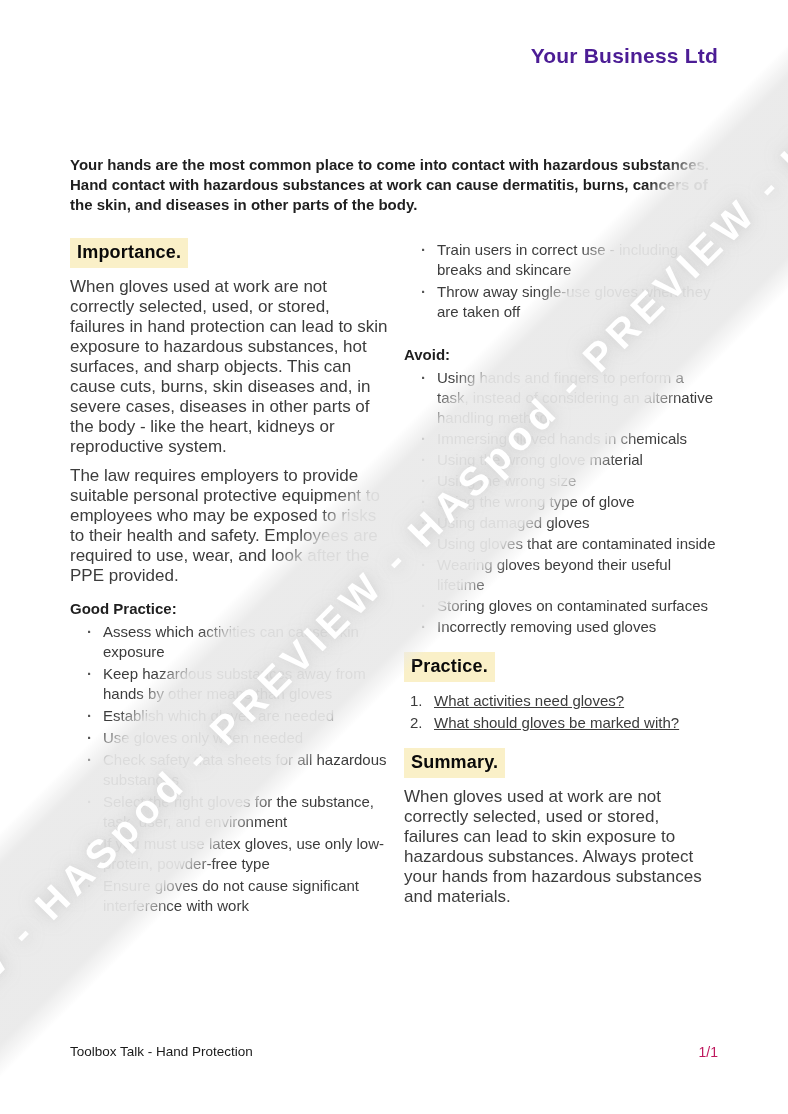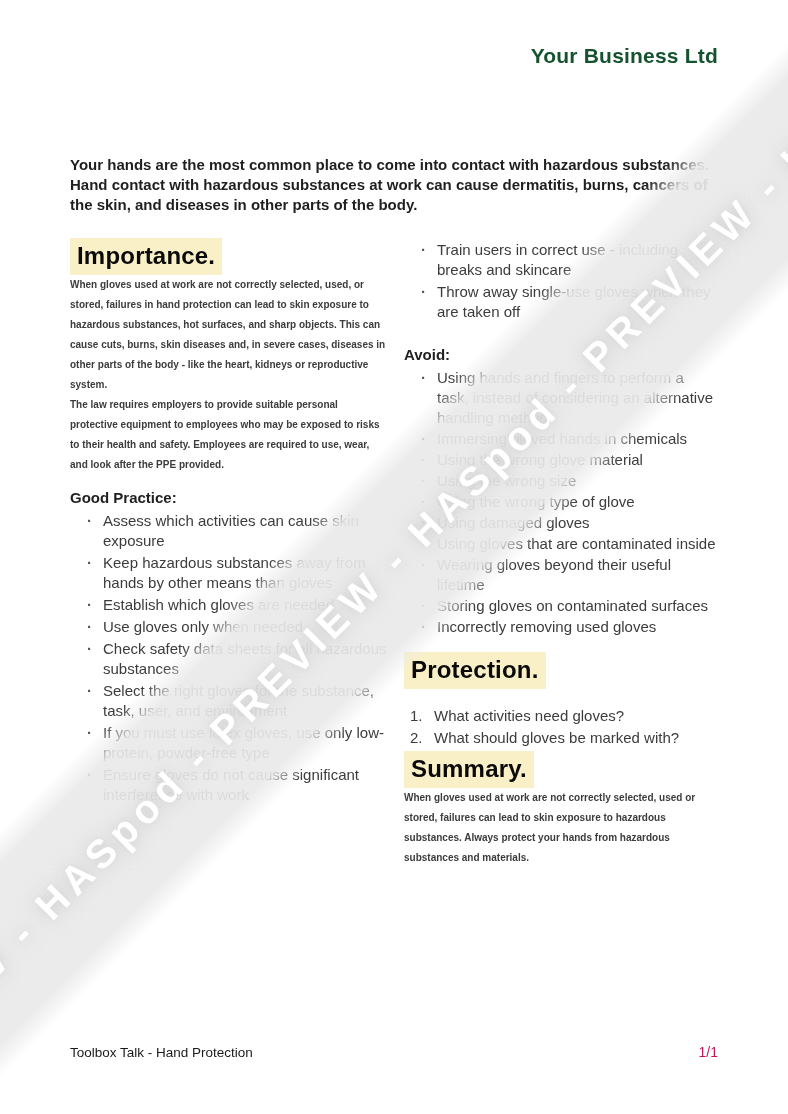--- a/index.html
+++ b/index.html
@@ -15,47 +15,48 @@
     position:relative;
     width:788px;height:1114px;
     background:#ffffff;
     overflow:hidden;
     font-family:"Liberation Sans", sans-serif;
     color:var(--body-text);
   }
   .company{
     position:absolute;top:44px;right:70px;
     font-size:21px;font-weight:800;letter-spacing:.2px;
-    color:#14532d;
+    color:#4c1d95;
   }
   .doc-title{
     position:absolute;top:101px;left:70px;
     font-size:37px;font-weight:800;letter-spacing:-.5px;
     color:var(--heading-text);
   }
   .intro{
     position:absolute;top:155px;left:70px;width:640px;
     font-size:15px;font-weight:700;line-height:20px;color:#1f1f1f;
   }
   .columns{
     position:absolute;top:238px;left:70px;width:648px;
     display:flex;gap:16px;
   }
   .col-left{width:318px;flex:0 0 318px;}
   .col-right{width:314px;flex:0 0 314px;}
   .hl{
     display:inline-block;
     background:var(--highlight);
     color:var(--heading-text);
-    font-size:24px;font-weight:800;letter-spacing:.2px;
+    font-size:18px;font-weight:800;letter-spacing:.2px;
     padding:4px 7px 5px 7px;
   }
   .mt{margin-top:12px;}
   .body-p{
-    font-size:10px;line-height:20px;color:var(--body-text);font-weight:bold;
+    margin-top:9px;
+    font-size:17px;line-height:20px;color:var(--body-text);
   }
   .bold-label{
     margin-top:14px;
     font-size:15px;font-weight:700;color:#1f1f1f;line-height:18px;
   }
   ul.dots{
     margin-top:4px;
     list-style:none;
     padding-left:33px;
   }
@@ -64,38 +65,39 @@
     font-size:15px;line-height:20px;color:var(--body-text);
     margin-bottom:2px;
   }
   ul.dots li::before{
     content:"\00B7";
     position:absolute;left:-16px;top:0;
     color:#555;font-weight:700;
   }
   ul.dots.tight li{margin-bottom:1px;}
   ol.nums{
-    margin-top:16px;
+    margin-top:8px;
     list-style:none;
     counter-reset:q;
     padding-left:30px;
+    text-decoration:underline;
   }
   ol.nums li{
     position:relative;
     counter-increment:q;
     font-size:15px;line-height:22px;color:var(--body-text);
   }
   ol.nums li::before{
     content:counter(q) ".";
     position:absolute;left:-24px;top:0;
     color:var(--body-text);
   }
   .footer{
     position:absolute;top:1044px;left:70px;right:70px;
-    display:flex;justify-content:space-between;align-items:center;
+    display:flex;justify-content:space-between;align-items:flex-start;
     font-size:13.5px;color:#1a1a1a;
   }
   .page-num{font-weight:400;font-size:14px;color:#be185d;}
   
   .watermark{
     position:absolute;left:394px;top:561px;
     width:1760px;height:175px;
     transform:translate(-50%,-50%) rotate(-45deg);
     display:flex;align-items:center;justify-content:center;
     background:linear-gradient(to bottom,
@@ -157,27 +159,27 @@
         <li>Using the wrong glove material</li>
         <li>Using the wrong size</li>
         <li>Using the wrong type of glove</li>
         <li>Using damaged gloves</li>
         <li>Using gloves that are contaminated inside</li>
         <li>Wearing gloves beyond their useful lifetime</li>
         <li>Storing gloves on contaminated surfaces</li>
         <li>Incorrectly removing used gloves</li>
       </ul>
 
-      <h2 class="hl" style="margin-top:14px">Protection.</h2>
+      <h2 class="hl" style="margin-top:14px">Practice.</h2>
       <ol class="nums">
         <li>What activities need gloves?</li>
         <li>What should gloves be marked with?</li>
       </ol>
 
-      <h2 class="hl" style="margin-top:2px">Summary.</h2>
+      <h2 class="hl" style="margin-top:14px">Summary.</h2>
       <p class="body-p">When gloves used at work are not correctly selected, used or stored, failures can lead to skin exposure to hazardous substances. Always protect your hands from hazardous substances and materials.</p>
     </div>
 
   </div>
 
   <div class="watermark">
     <span>EW - HASpod - PREVIEW - HASpod - PREVIEW - HA</span>
   </div>
 
   <div class="footer">

